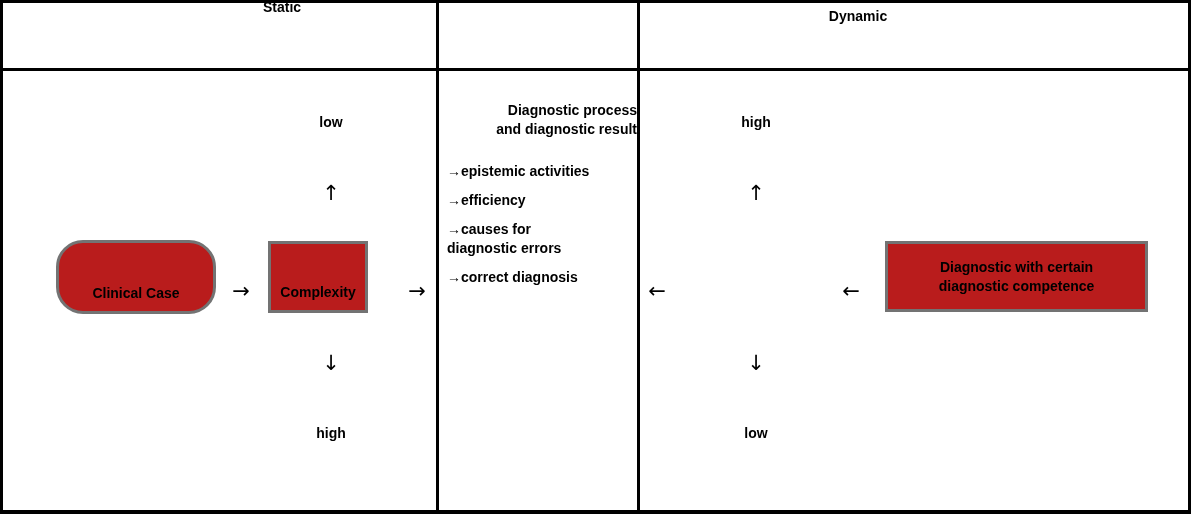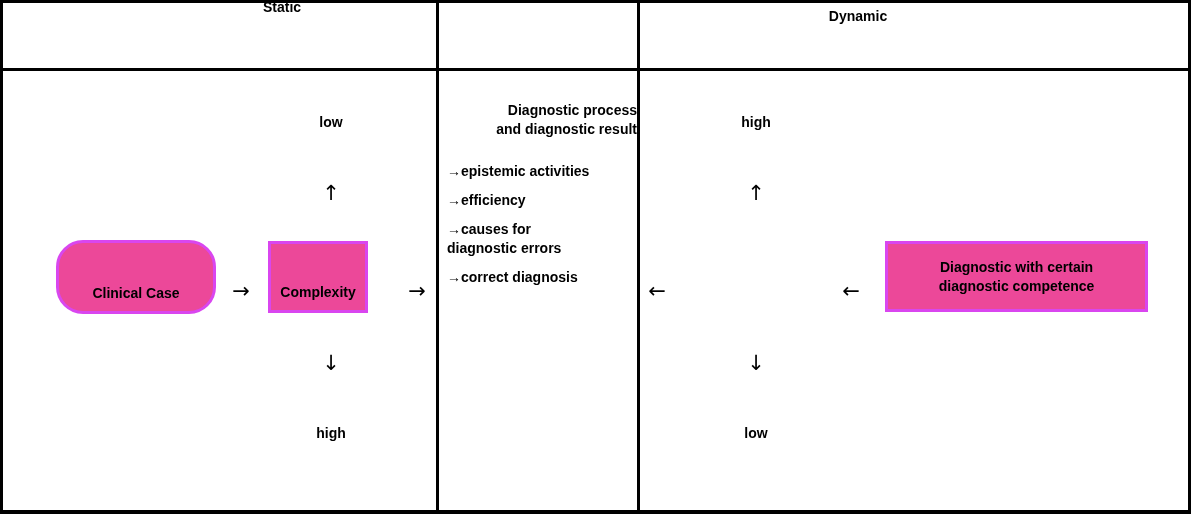--- a/index.html
+++ b/index.html
@@ -33,22 +33,22 @@
     font-weight: 400;
     line-height: 21px;
   }
   .gridline { background: #000000; }
   .hline { left: 0; top: 65px; width: 100%; height: 3px; }
   .vline { top: 0; width: 3px; height: 100%; }
   .v1 { left: 433px; }
   .v2 { left: 634px; }
   .box {
     box-sizing: border-box;
-    border: 3px solid #d946ef;
-    background: #ec4899;
+    border: 3px solid #737373;
+    background: #b91c1c;
     display: flex;
     justify-content: center;
     align-items: flex-end;
     text-align: center;
     padding-bottom: 8px;
   }
   .box.vcenter {
     align-items: center;
     padding-bottom: 0;
   }

